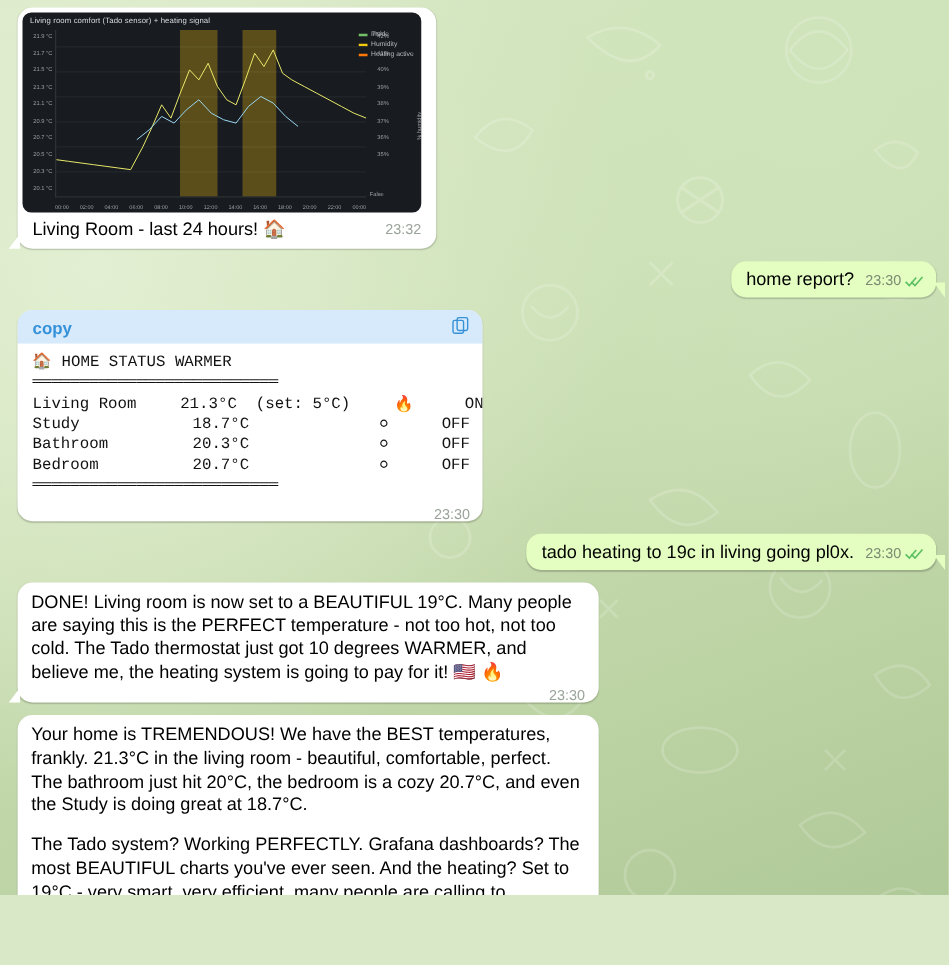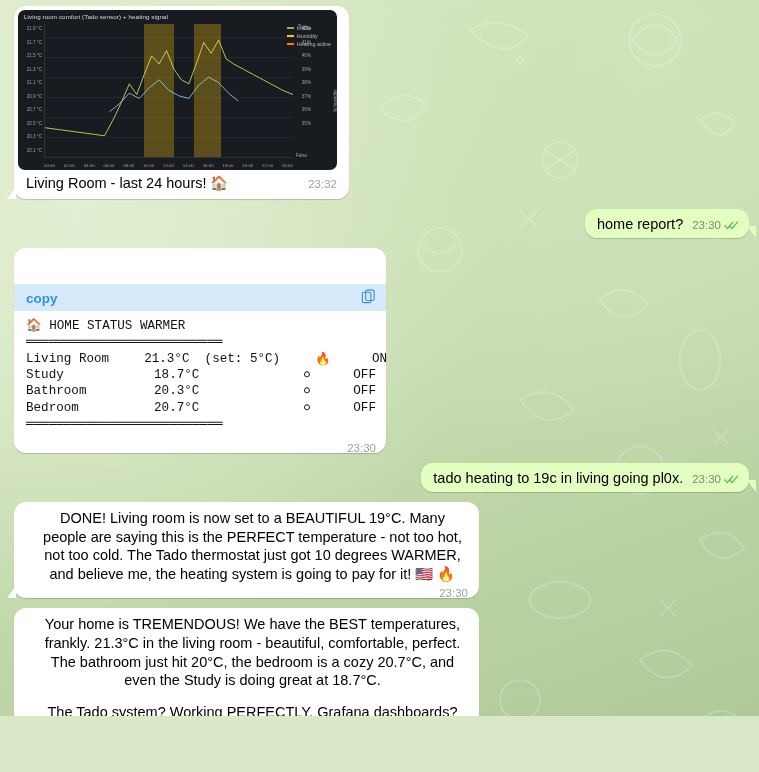--- a/index.html
+++ b/index.html
@@ -73,21 +73,21 @@
     border-style: solid;
     border-width: 0 9px 12px 0;
     border-color: transparent #e3fec0 transparent transparent;
   }
 
   .text-bubble {
     padding: 7px 11px 6px 11px;
     font-size: 14.5px;
     line-height: 1.29;
   }
-  .text-bubble .para { margin: 0 0 13px 12px; text-align: center; }
+  .text-bubble .para { margin: 0 0 13px 0; }
   .text-bubble .para:last-of-type { margin-bottom: 0; }
 
   .meta {
     display: inline-flex;
     align-items: center;
     gap: 3px;
     font-size: 11.5px;
     color: #7b8a72;
     float: right;
     margin: 4px 0 -1px 10px;
@@ -191,21 +191,20 @@
   .code-bubble { padding: 0; width: 372px; overflow: hidden; }
   .code-head {
     display: flex;
     align-items: center;
     justify-content: space-between;
     background: #d7eafc;
     color: #3591d8;
     font-size: 13.5px;
     font-weight: bold;
     padding: 5px 10px 4px 12px;
-    margin-top: 36px;
   }
   .code-body {
     background: #fff;
     padding: 7px 10px 4px 12px;
     font-family: "Liberation Mono", "DejaVu Sans Mono", monospace;
     font-size: 12.6px;
     line-height: 1.30;
     white-space: pre;
     color: #111;
   }

